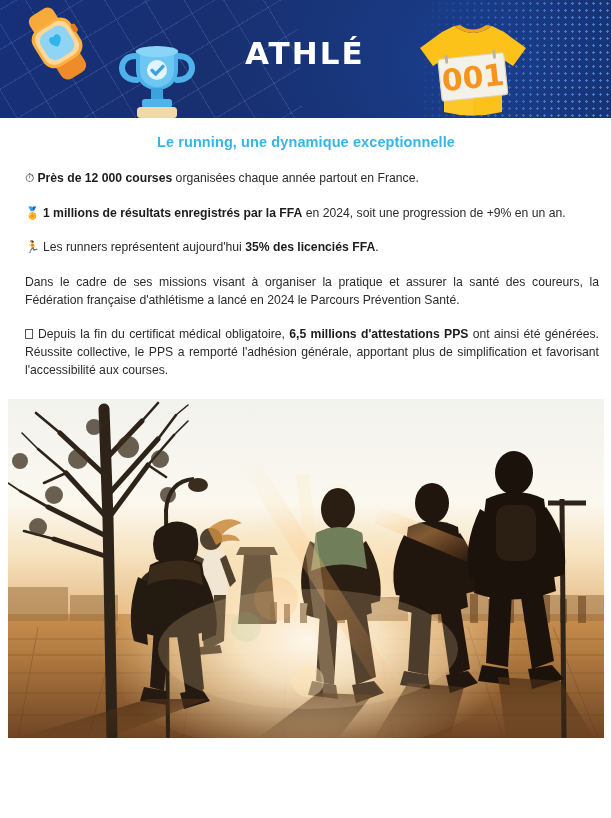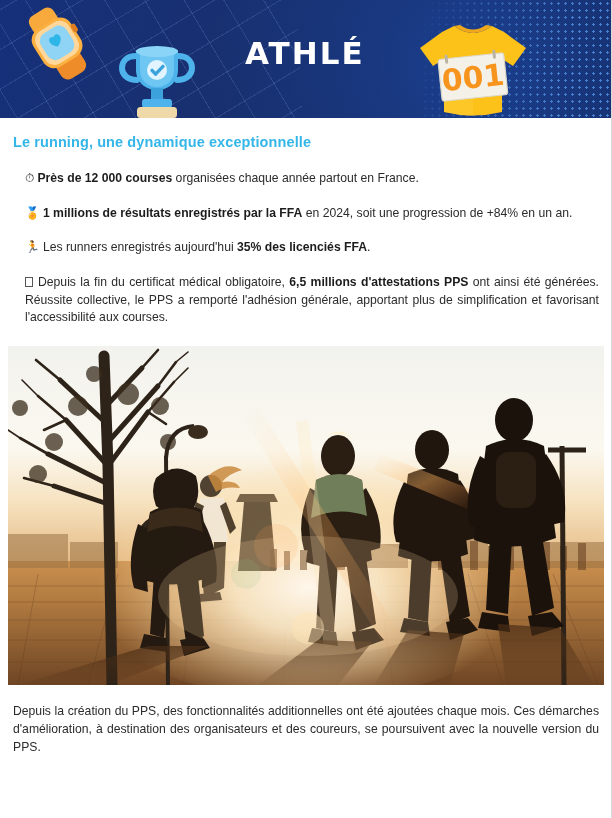--- a/index.html
+++ b/index.html
@@ -83,21 +83,21 @@
 
   
   .content {
     padding: 0 13px;
     box-sizing: border-box;
     width: 612px;
   }
 
   .headline {
     margin: 16px 0 0 0;
-    text-align: left;
+    text-align: center;
     color: #35b6e8;
     font-size: 14.5px;
     font-weight: bold;
     letter-spacing: 0.1px;
   }
 
   .para {
     margin: 17px 0 0 12px;
     color: #2b2b2b;
     font-size: 12.2px;
@@ -193,27 +193,28 @@
 
   <div class="content">
 
     <div class="headline">Le running, une dynamique exceptionnelle</div>
 
     <p class="para first">
       <span class="emo">⏱</span><b>Près de 12 000 courses</b><span> organisées chaque année partout en France.</span>
     </p>
 
     <p class="para">
-      <span class="emo">🏅</span><b>1 millions de résultats enregistrés par la FFA</b><span> en 2024, soit une progression de +84% en un an.</span>
+      <span class="emo">🏅</span><b>1 millions de résultats enregistrés par la FFA</b><span> en 2024, soit une progression de +9% en un an.</span>
     </p>
 
     <p class="para">
-      <span class="emo">🏃</span><span>Les runners enregistrés aujourd'hui </span><b>35% des licenciés FFA</b><span>.</span>
+      <span class="emo">🏃</span><span>Les runners représentent aujourd'hui </span><b>35% des licenciés FFA</b><span>.</span>
     </p>
 
+    <p class="para">Dans le cadre de ses missions visant à organiser la pratique et assurer la santé des coureurs, la Fédération française d'athlétisme a lancé en 2024 le Parcours Prévention Santé.</p>
 
     <p class="para">
       <span class="emo-tofu"></span><span>Depuis la fin du certificat médical obligatoire, </span><b>6,5 millions d'attestations PPS</b><span> ont ainsi été générées. Réussite collective, le PPS a remporté l'adhésion générale, apportant plus de simplification et favorisant l'accessibilité aux courses.</span>
     </p>
   </div>
 
   <div class="photo-wrap">
     <svg width="596" height="339" viewBox="0 0 596 339">
       <defs>
         <linearGradient id="sky" x1="0" y1="0" x2="0" y2="1">
@@ -387,16 +388,13 @@
         <path d="M140 300 L200 300 L100 339 L10 339 Z"></path>
         <path d="M310 294 L364 296 L330 339 L250 339 Z"></path>
         <path d="M400 284 L456 288 L442 339 L366 339 Z"></path>
         <path d="M490 278 L552 282 L586 339 L498 339 Z"></path>
       </g>
 
       <ellipse cx="300" cy="250" rx="150" ry="60" fill="#ffd7a0" opacity="0.2"></ellipse>
     </svg>
   </div>
 
-  <div class="content">
-    <p class="closing">Depuis la création du PPS, des fonctionnalités additionnelles ont été ajoutées chaque mois. Ces démarches d'amélioration, à destination des organisateurs et des coureurs, se poursuivent avec la nouvelle version du PPS.</p>
-  </div>
 </div>
 
 </body></html>

